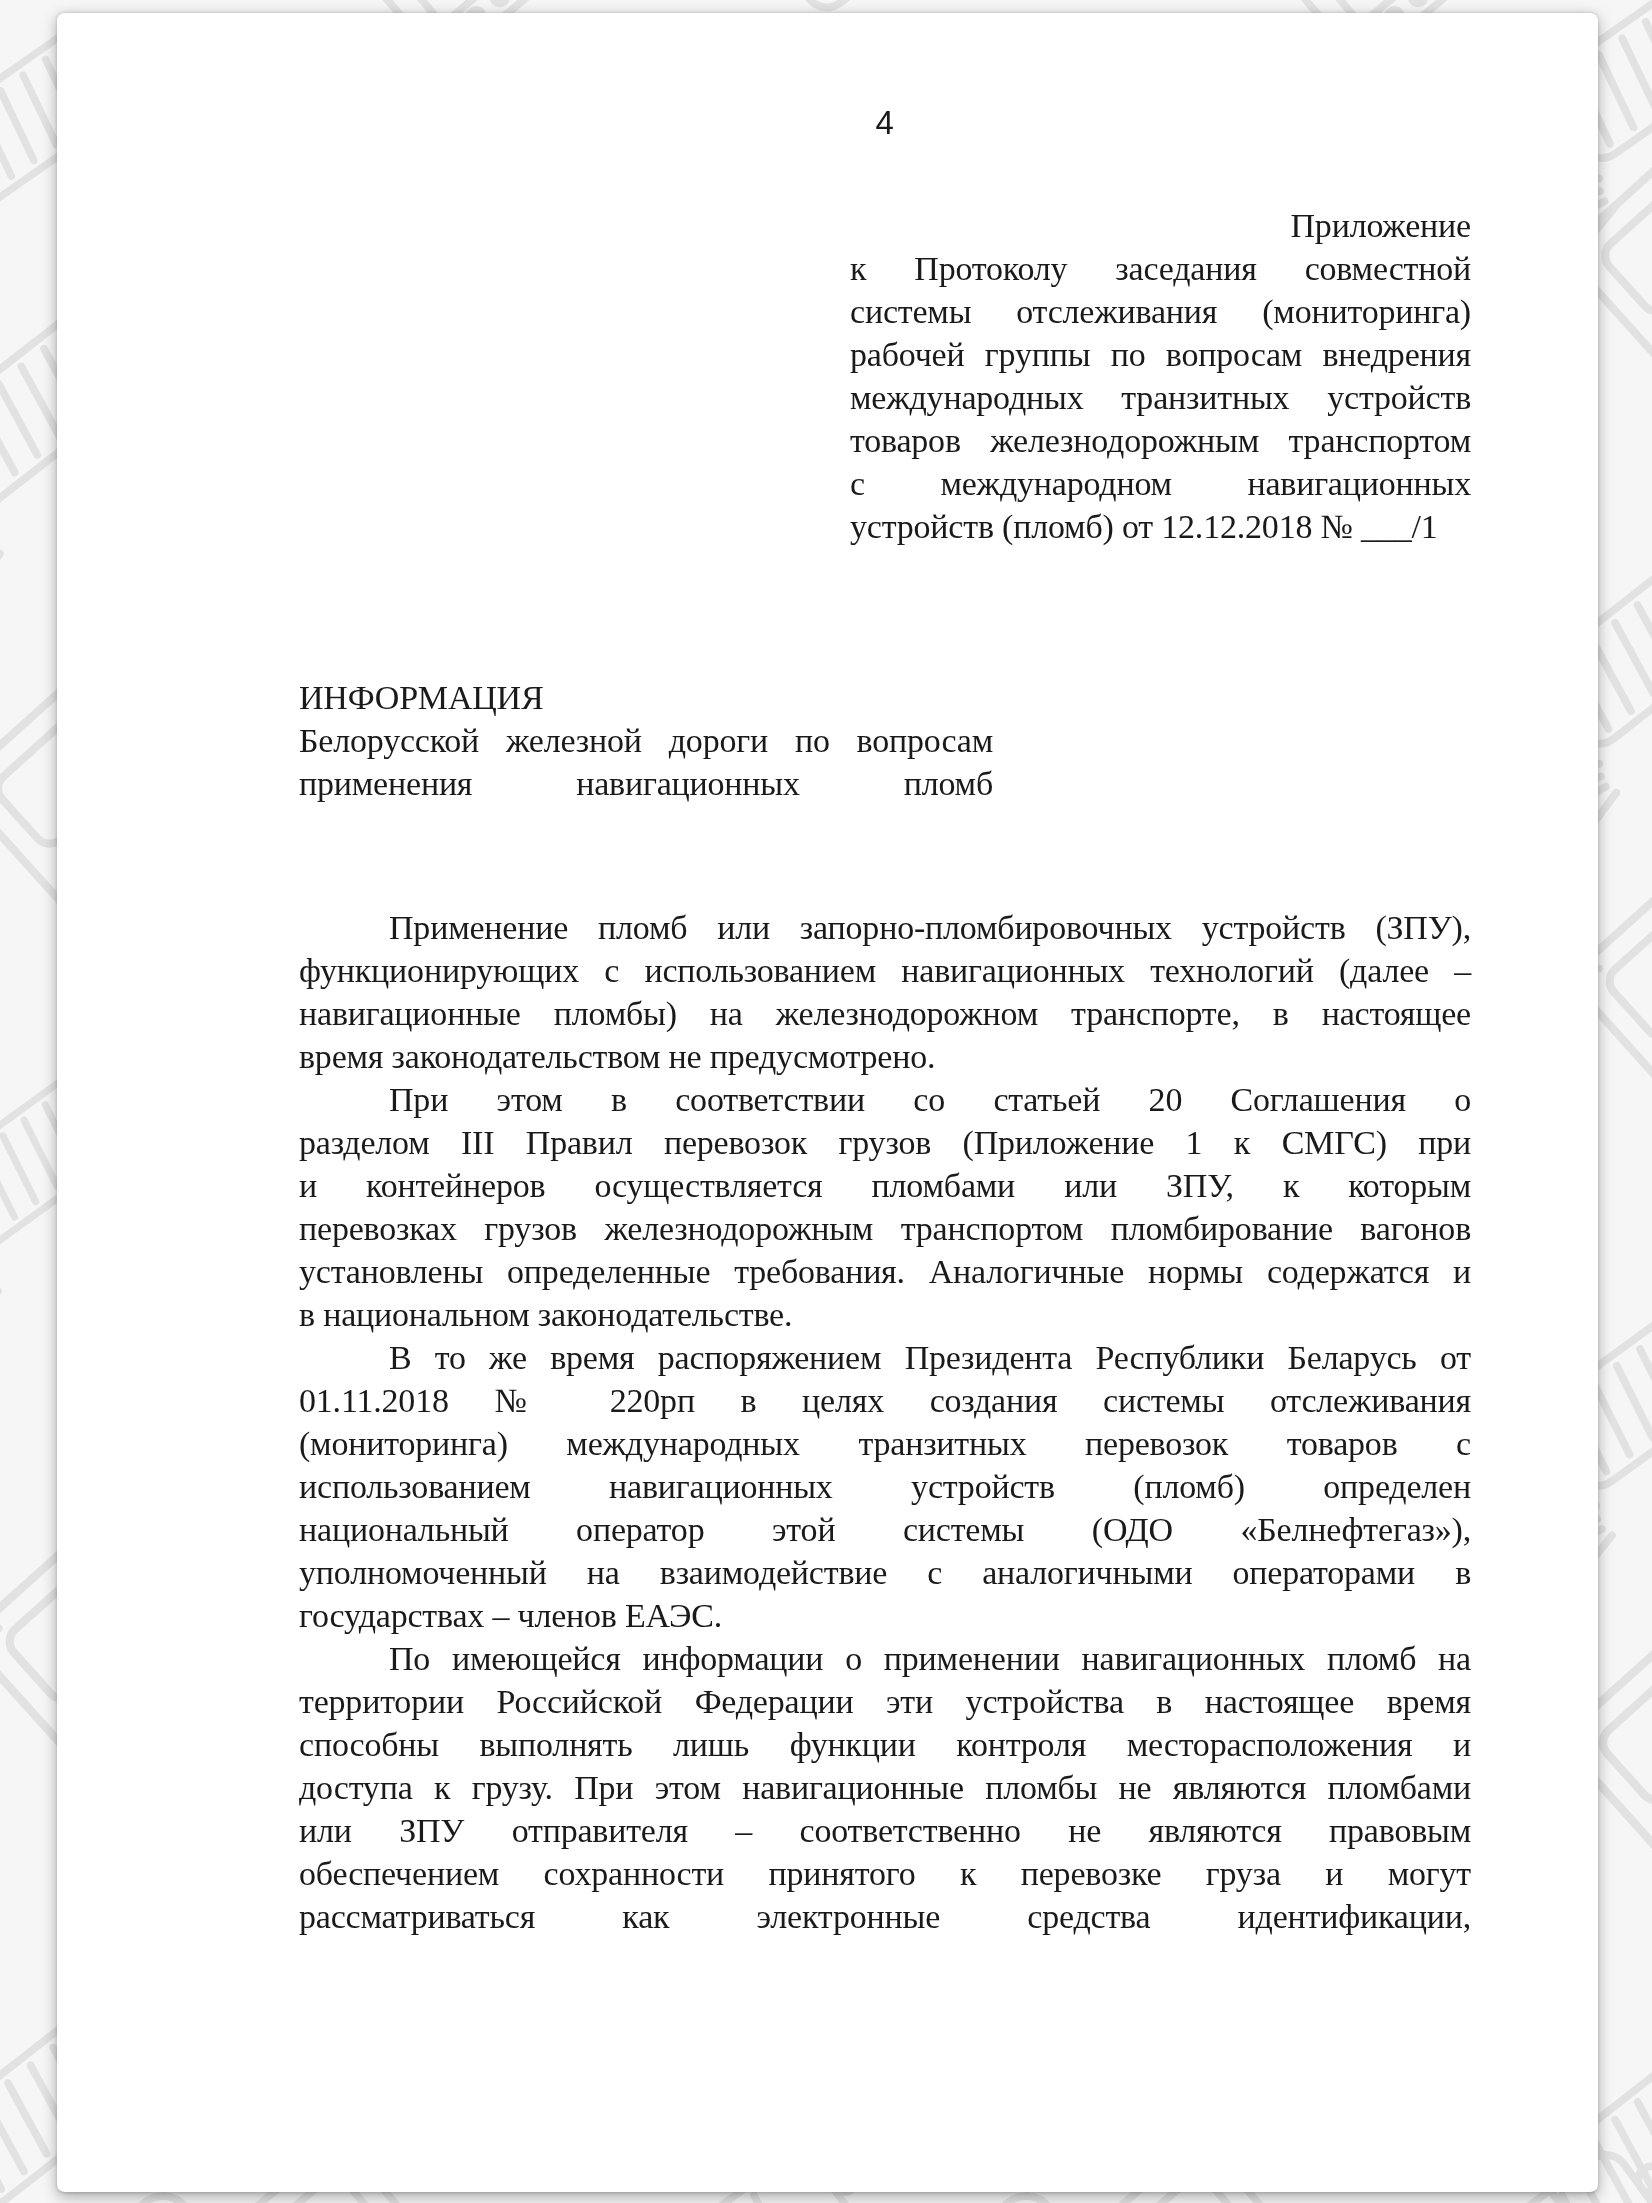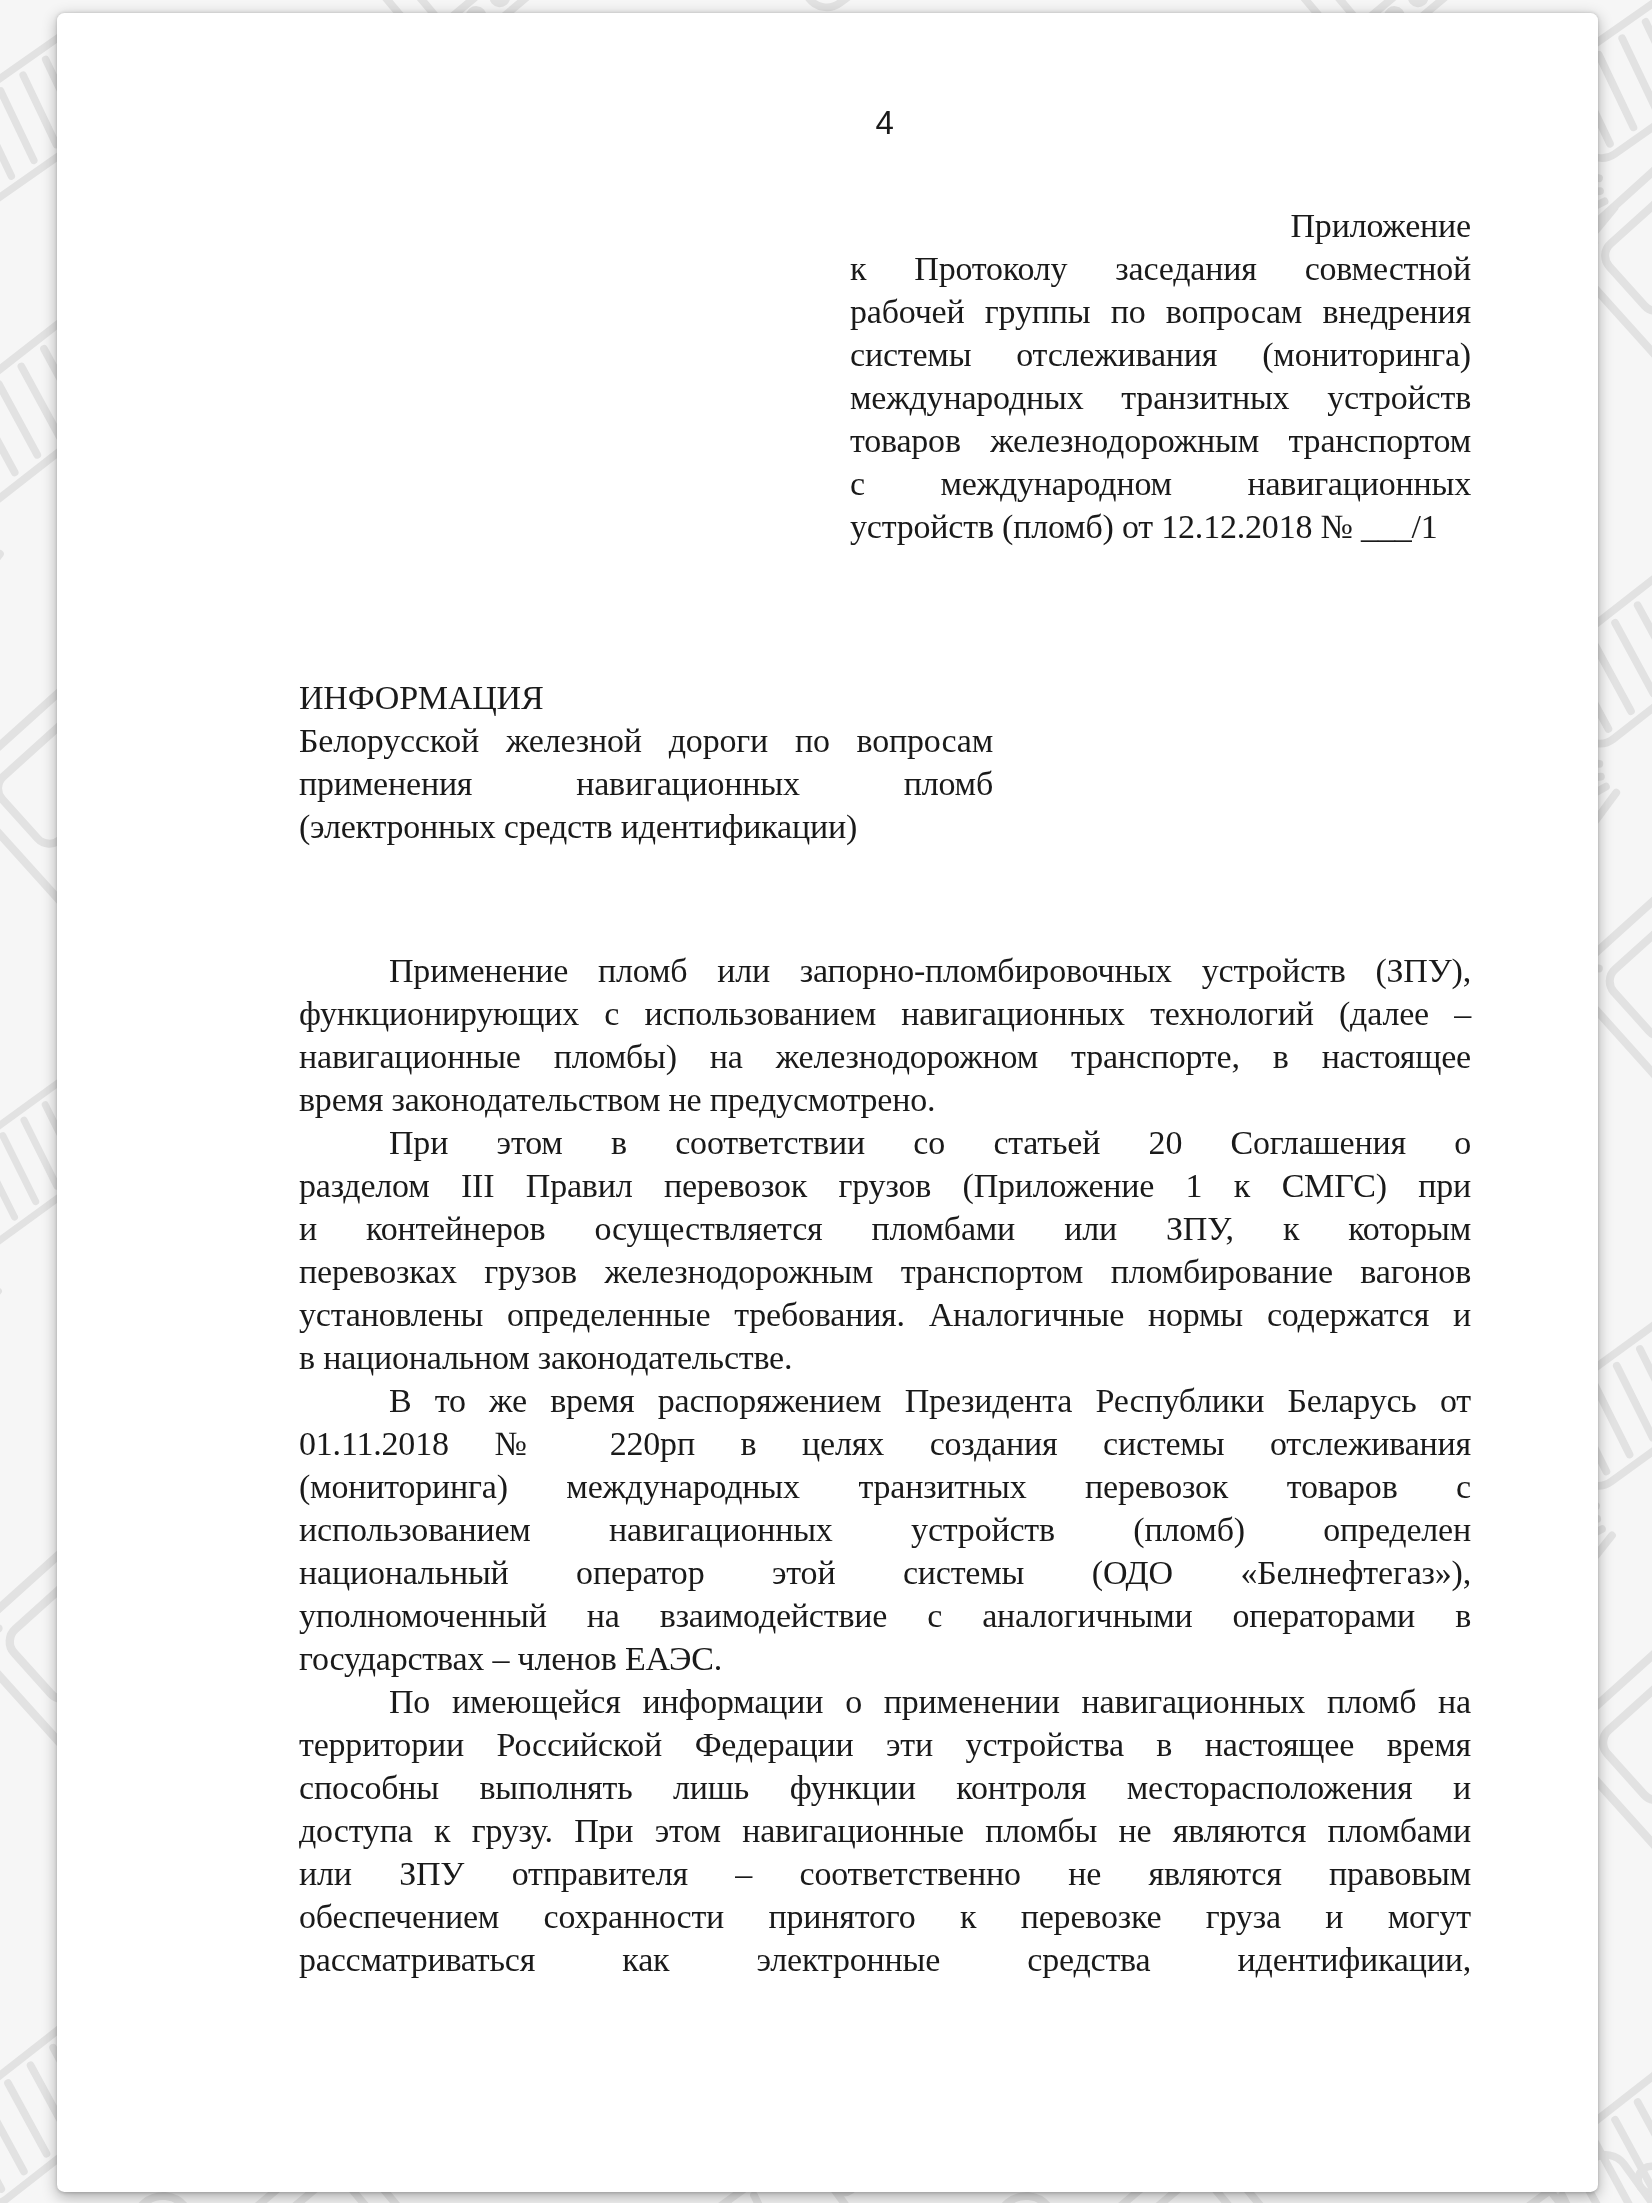--- a/index.html
+++ b/index.html
@@ -85,33 +85,32 @@
   </svg>
 
 <div class="sheet">
   <div class="content">
 
     <div class="pagenum">4</div>
 
     <div class="block annex">
         <div class="line a-r">Приложение</div>
         <div class="line a-j">к Протоколу заседания совместной</div>
+        <div class="line a-j">системы отслеживания (мониторинга)</div>
         <div class="line a-j">рабочей группы по вопросам внедрения</div>
-        <div class="line a-j">системы отслеживания (мониторинга)</div>
         <div class="line a-j">международных транзитных устройств</div>
         <div class="line a-j">товаров железнодорожным транспортом</div>
         <div class="line a-j">с международном навигационных</div>
         <div class="line a-l">устройств (пломб) от 12.12.2018 № ___/1</div>
       </div>
 
     <div class="block info">
         <div class="line a-l">ИНФОРМАЦИЯ</div>
         <div class="line a-j">Белорусской железной дороги по вопросам</div>
         <div class="line a-j">применения навигационных пломб</div>
-        <div class="line a-l">(электронных средств идентификации)</div>
       </div>
 
     <div class="block bodytext first">
         <div class="line a-j ind">Применение пломб или запорно-пломбировочных устройств (ЗПУ),</div>
         <div class="line a-j">функционирующих с использованием навигационных технологий (далее –</div>
         <div class="line a-j">навигационные пломбы) на железнодорожном транспорте, в настоящее</div>
         <div class="line a-l">время законодательством не предусмотрено.</div>
       </div>
 
     <div class="block bodytext">

